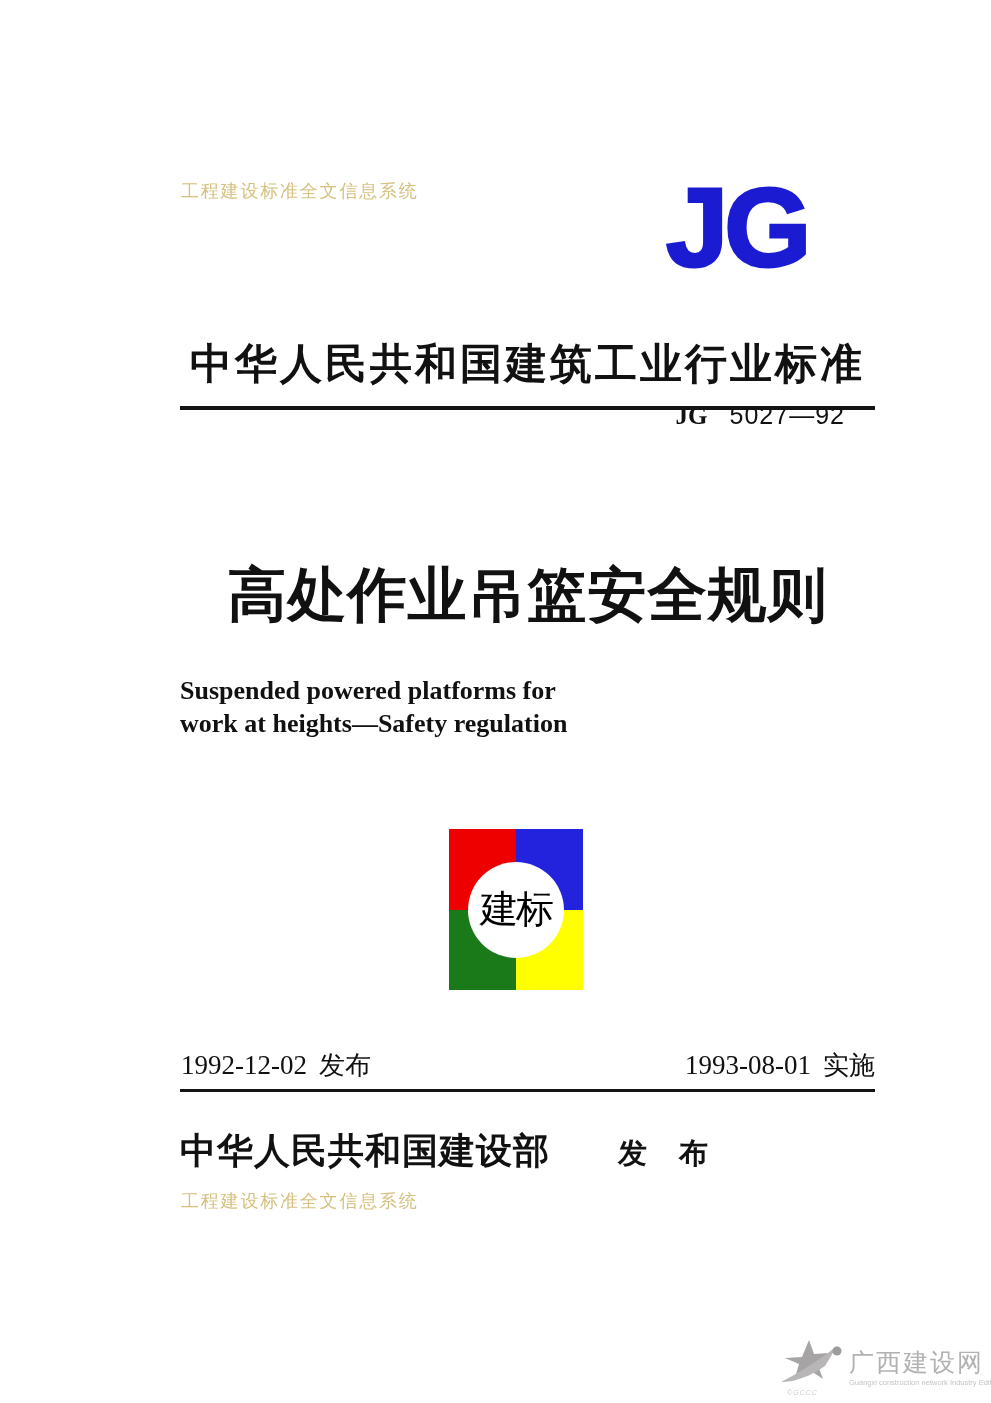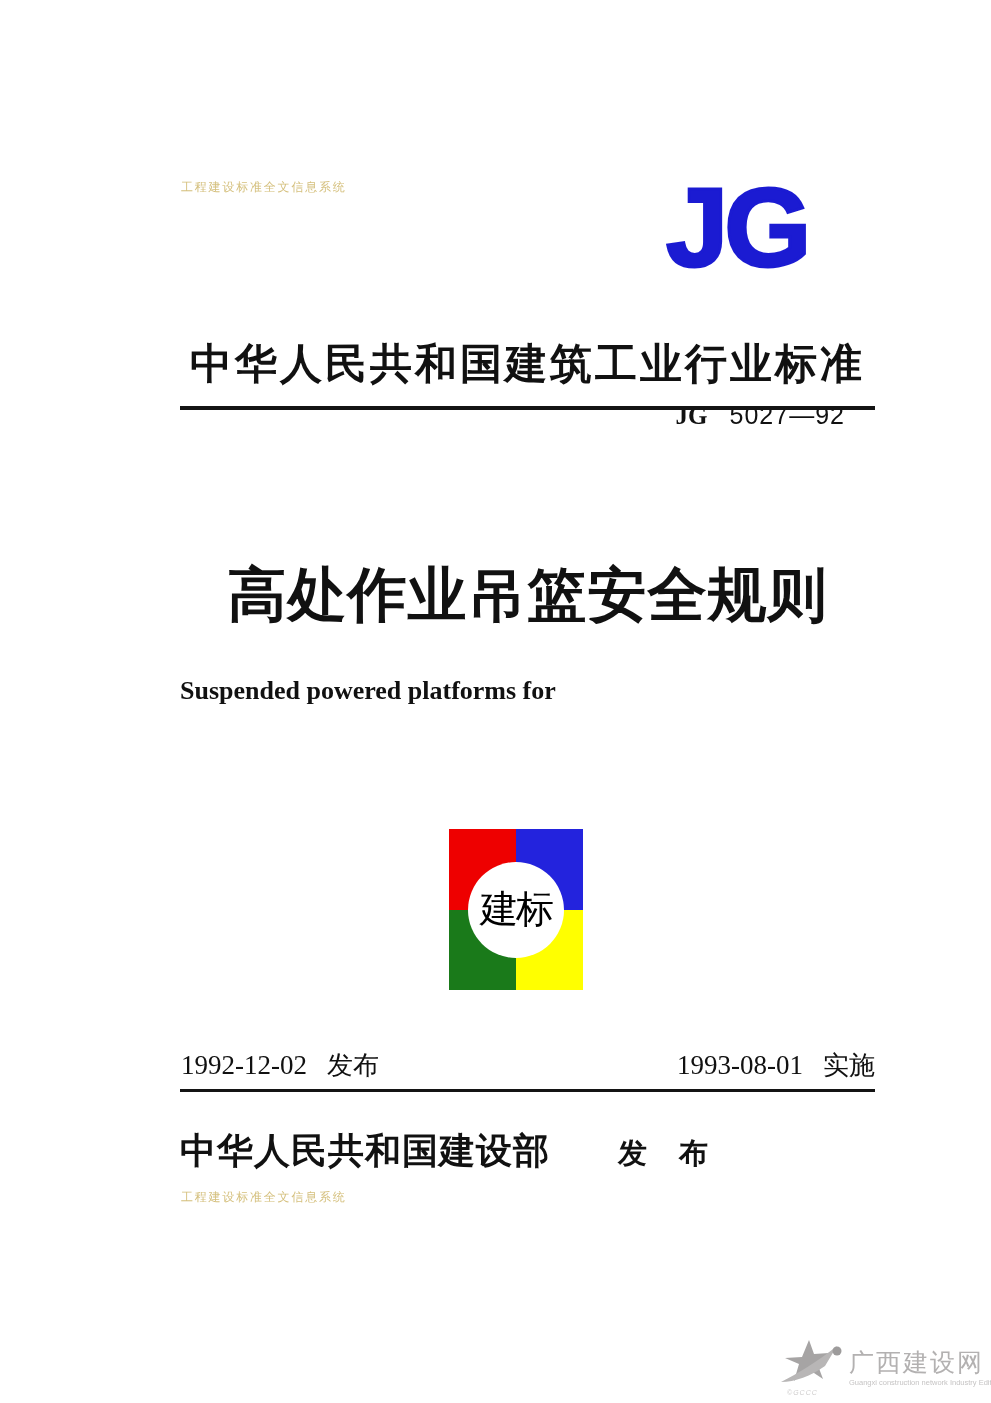--- a/index.html
+++ b/index.html
@@ -10,21 +10,21 @@
     background: #ffffff;
     overflow: hidden;
     font-family: "Liberation Sans", sans-serif;
     color: #111;
   }
 
   
   .banner {
     position: absolute;
     left: 181px;
-    font-size: 12px;
+    font-size: 18px;
     letter-spacing: 1.8px;
     color: #d5c07e;
     white-space: nowrap;
   }
   .banner.top { top: 179px; }
   .banner.bottom { top: 1189px; }
 
   
   .jg-big {
     position: absolute;
@@ -151,21 +151,21 @@
     position: absolute;
     left: 181px;
     top: 1048px;
     width: 694px;
     display: flex;
     justify-content: space-between;
     font-family: "Liberation Serif", serif;
     font-size: 27px;
     white-space: nowrap;
   }
-  .dates .cjk { margin-left: 20px; font-family: "Liberation Sans", sans-serif; font-size: 26px; }
+  .dates .cjk { margin-left: 12px; font-family: "Liberation Sans", sans-serif; font-size: 26px; }
 
   
   .publisher-row {
     position: absolute;
     left: 180px;
     top: 1127px;
     width: 695px;
     display: flex;
     align-items: baseline;
     gap: 68px;
@@ -222,20 +222,21 @@
   <div class="std-num">
     <span class="org">JG</span><span class="code">5027—92</span>
   </div>
 
   <div class="rule1"></div>
 
   <div class="doc-title">高处作业吊篮安全规则</div>
 
   <div class="doc-sub">
     <div>Suspended powered platforms for</div>
+    <div>work at heights—Safety regulation</div>
   </div>
 
   <div class="emblem">
     <div class="q tl" style="background: rgb(238, 0, 0);"></div>
     <div class="q tr" style="background: rgb(35, 35, 221);"></div>
     <div class="q bl" style="background: rgb(26, 122, 26);"></div>
     <div class="q br" style="background: rgb(255, 255, 0);"></div>
     <div class="circle">建标</div>
   </div>
 

